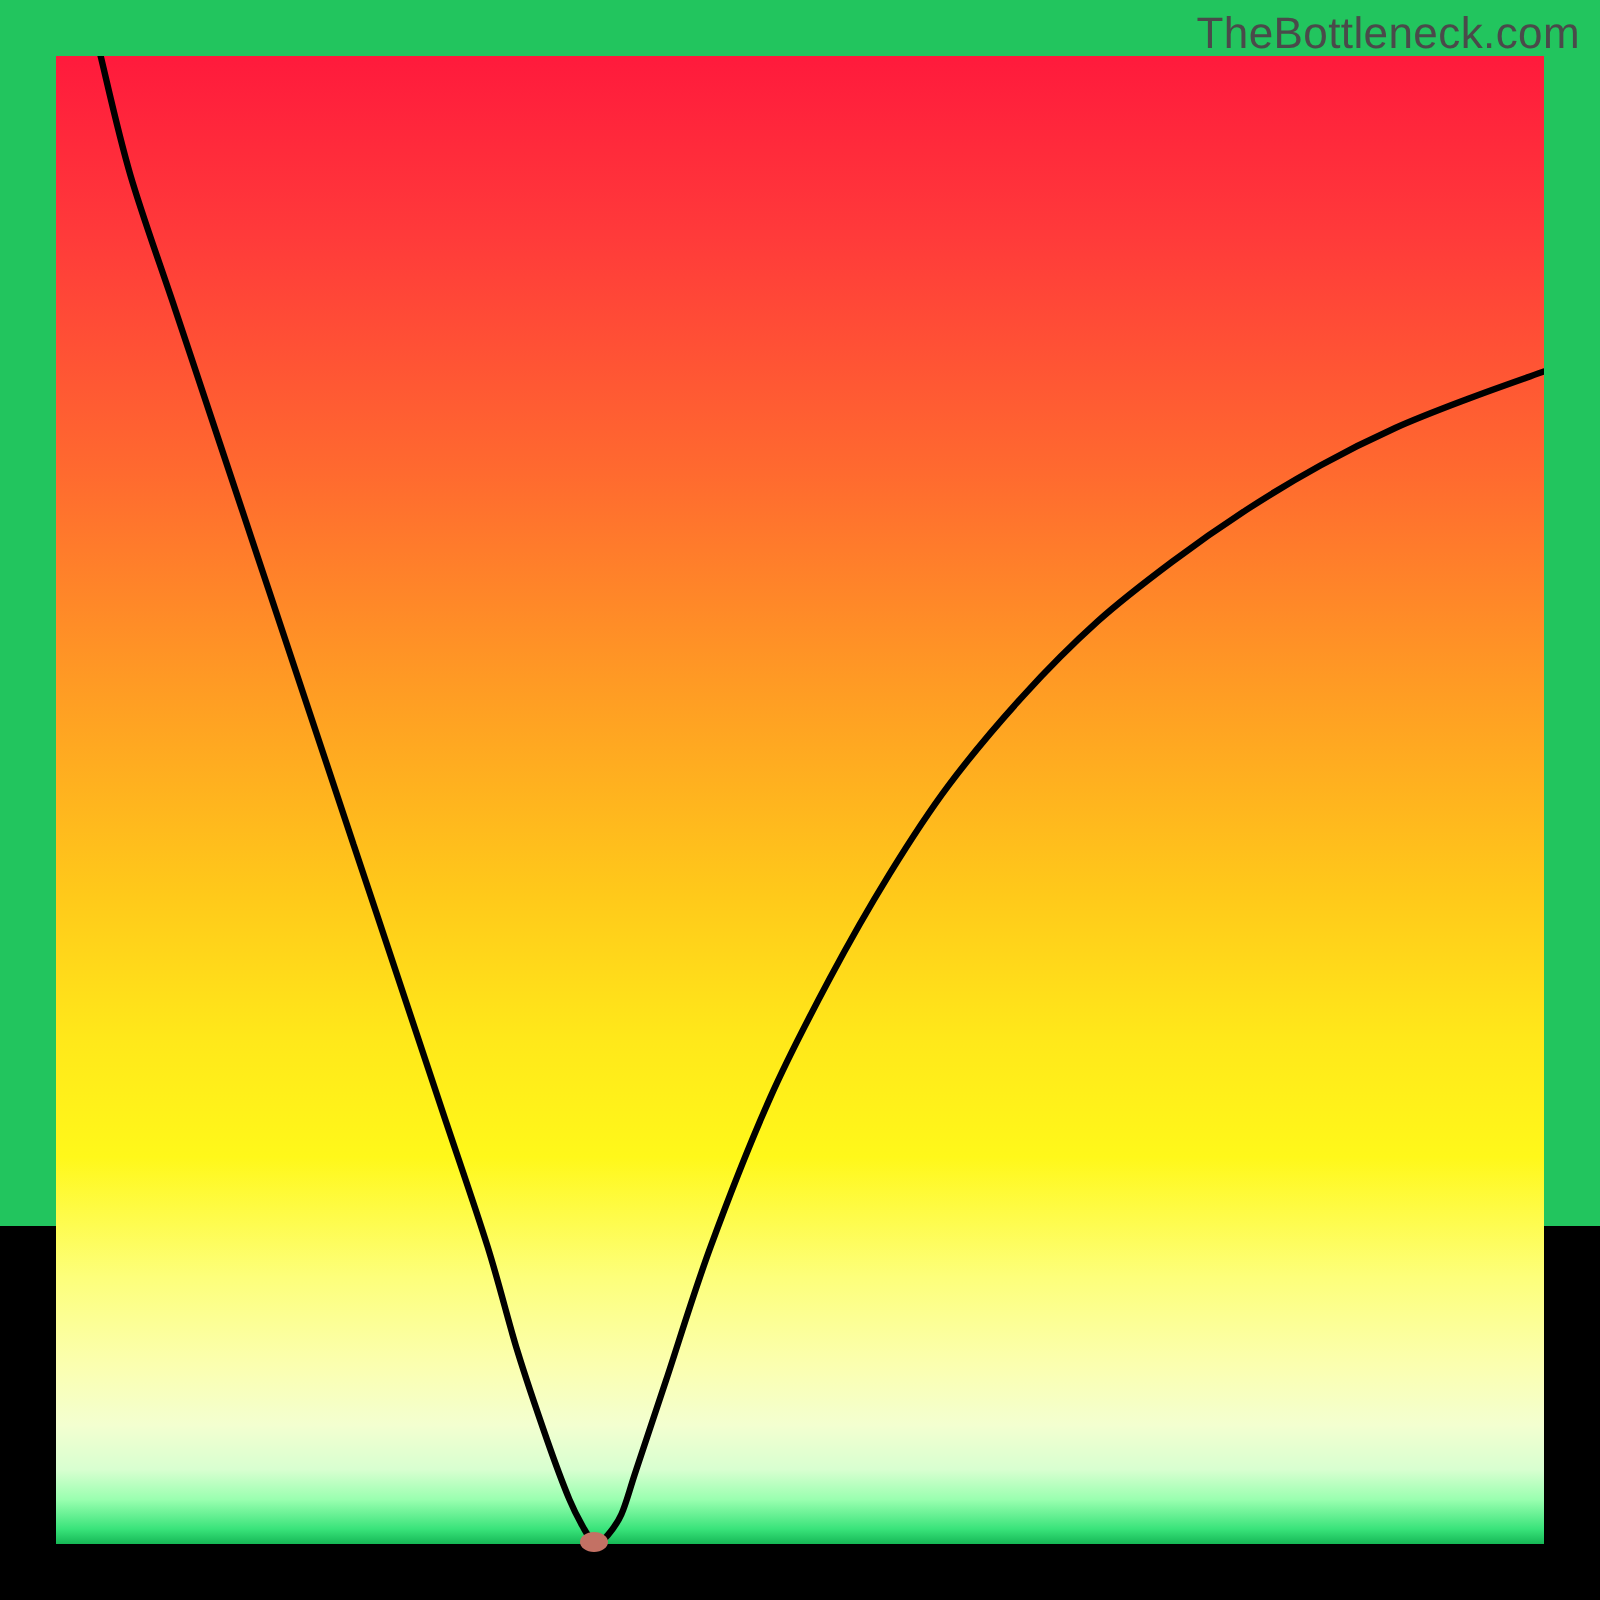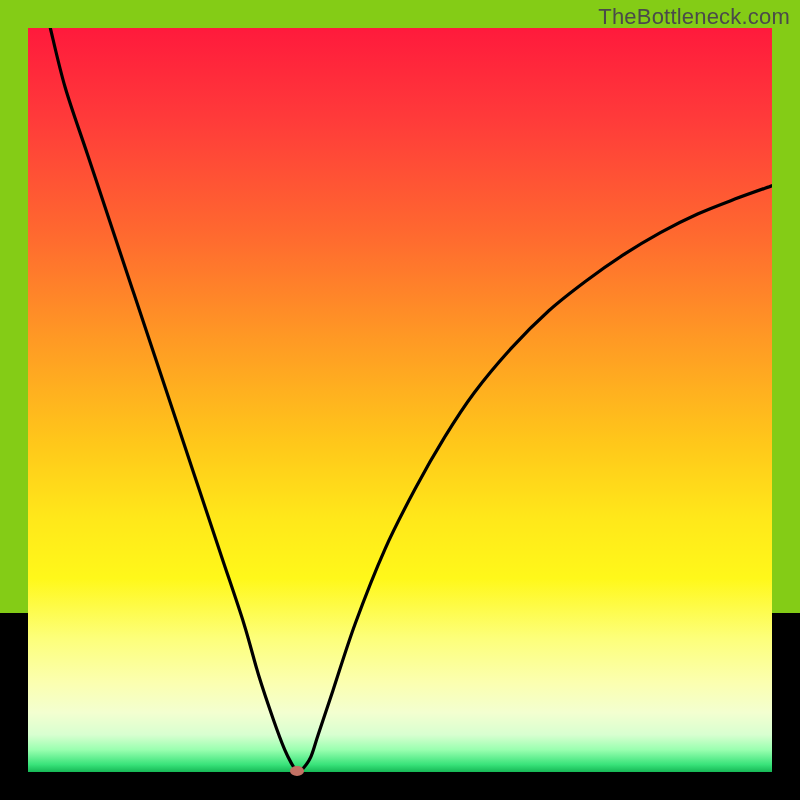--- a/index.html
+++ b/index.html
@@ -10,21 +10,21 @@
     background: #000000;
     overflow: hidden;
     font-family: Arial, Helvetica, sans-serif;
   }
   .frame {
     position: absolute;
     top: 0;
     left: 0;
     width: 800px;
     height: 613px;
-    background: #84cc16;
+    background: #22c55e;
   }
   .plot-area {
     position: absolute;
     top: 28px;
     left: 28px;
     width: 744px;
     height: 744px;
     background: linear-gradient(
       to bottom,
       #ff1a3c 0%,

